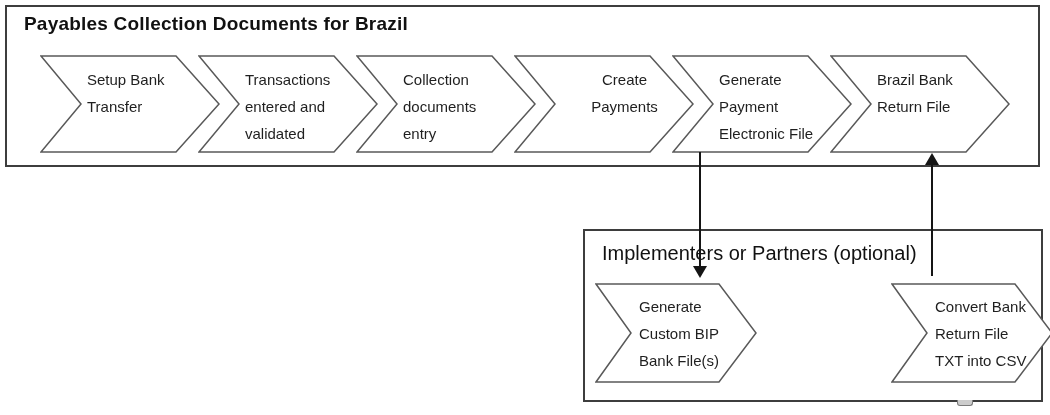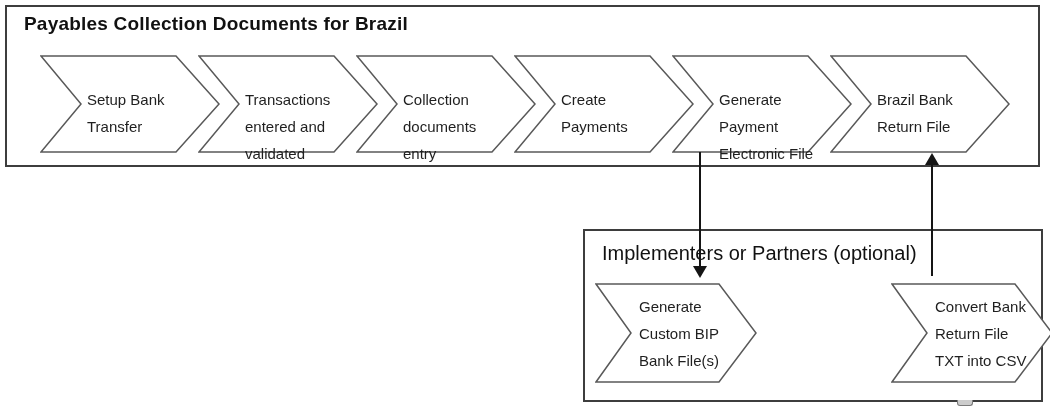--- a/index.html
+++ b/index.html
@@ -45,25 +45,25 @@
   }
   .chev-label{
     position:relative;
     white-space:pre-line;
     font-size:15px;
     line-height:27px;
     color:#1f1f1f;
   }
   
   .top-chev{ top:48px; width:180px; height:98px; }
-  .top-chev .chev-label{ padding:11px 6px 0 47px;margin-top:20px; }
+  .top-chev .chev-label{ padding:11px 6px 0 47px; }
   .top-chev.c0{ left:33px; }
   .top-chev.c1{ left:191px; }
   .top-chev.c2{ left:349px; }
-  .top-chev.c3{ left:507px; }
+  .top-chev.c3{ left:507px;text-align:center; }
   .top-chev.c4{ left:665px; }
   .top-chev.c5{ left:823px; }
   
   .bot-chev{ top:52px; width:162px; height:100px; }
   .bot-chev .chev-label{ padding:10px 4px 0 44px; }
   .bot-chev.c0{ left:10px; }
   .bot-chev.c1{ left:150px; }
   .bot-chev.c2{ left:306px; }
 
   .connector{ position:absolute; }

